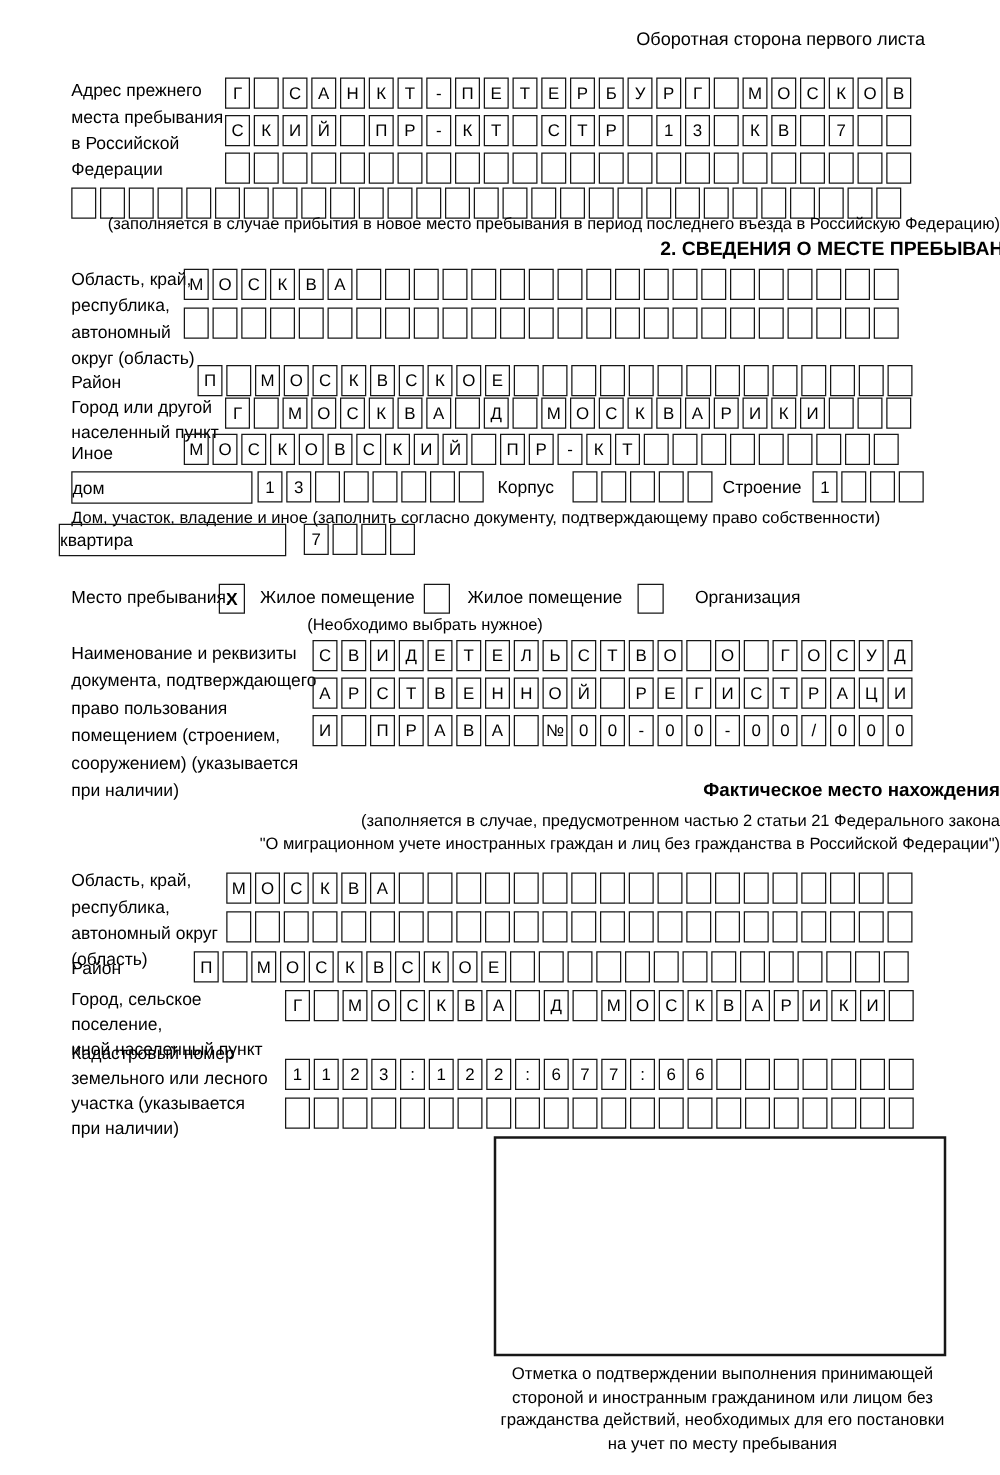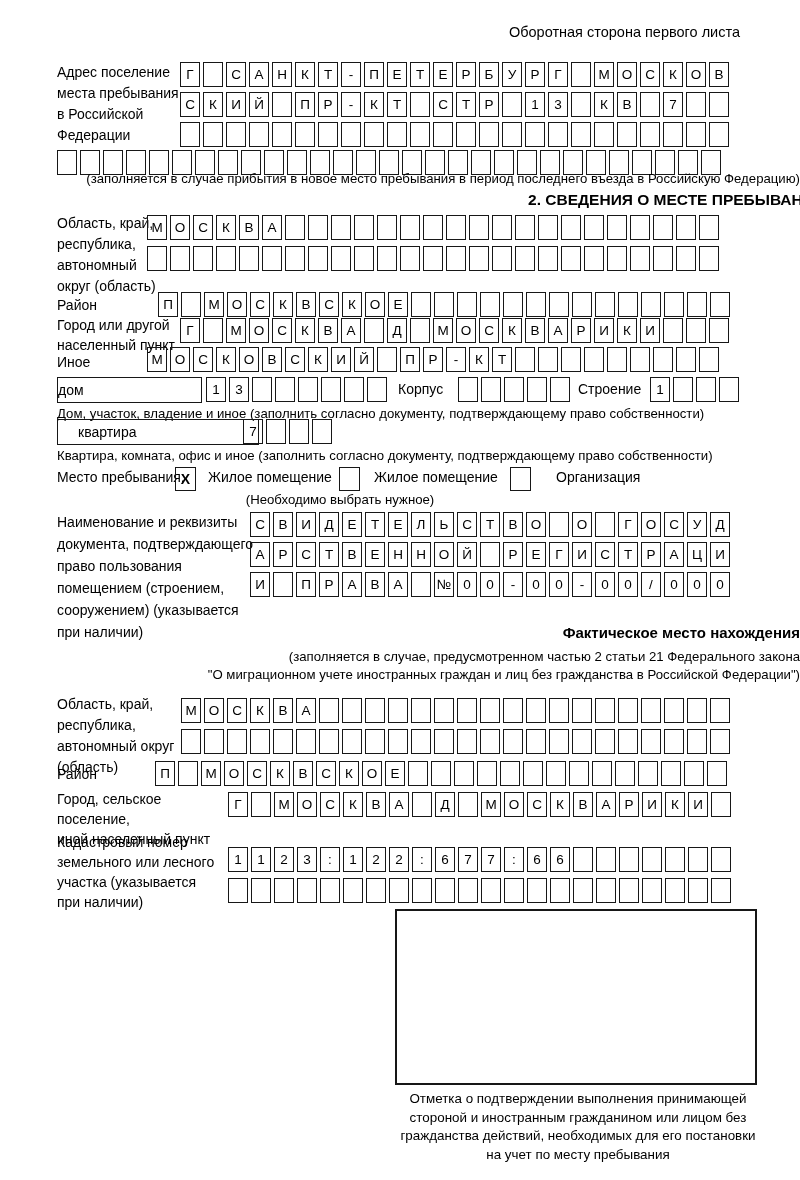--- a/index.html
+++ b/index.html
@@ -36,21 +36,21 @@
     font-size:13.4px;line-height:18.5px;white-space:pre-line;
   }
 </style>
 </head>
 <body>
 
 <div class="page">
 
   <div class="abs single" style="left:400px;top:24px;width:340px;text-align:right;font-size:14.5px;">Оборотная сторона первого листа</div>
 
-  <div class="label" style="left:57px;top:62px;width:135px;">Адрес поселение
+  <div class="label" style="left:57px;top:62px;width:135px;">Адрес прежнего
 места пребывания
 в Российской
 Федерации</div>
   <div class="boxrow" style="left:180px;top:62px;"><span class="cbox">Г</span><span class="cbox"></span><span class="cbox">С</span><span class="cbox">А</span><span class="cbox">Н</span><span class="cbox">К</span><span class="cbox">Т</span><span class="cbox">-</span><span class="cbox">П</span><span class="cbox">Е</span><span class="cbox">Т</span><span class="cbox">Е</span><span class="cbox">Р</span><span class="cbox">Б</span><span class="cbox">У</span><span class="cbox">Р</span><span class="cbox">Г</span><span class="cbox"></span><span class="cbox">М</span><span class="cbox">О</span><span class="cbox">С</span><span class="cbox">К</span><span class="cbox">О</span><span class="cbox">В</span></div>
   <div class="boxrow" style="left:180px;top:92px;"><span class="cbox">С</span><span class="cbox">К</span><span class="cbox">И</span><span class="cbox">Й</span><span class="cbox"></span><span class="cbox">П</span><span class="cbox">Р</span><span class="cbox">-</span><span class="cbox">К</span><span class="cbox">Т</span><span class="cbox"></span><span class="cbox">С</span><span class="cbox">Т</span><span class="cbox">Р</span><span class="cbox"></span><span class="cbox">1</span><span class="cbox">3</span><span class="cbox"></span><span class="cbox">К</span><span class="cbox">В</span><span class="cbox"></span><span class="cbox">7</span><span class="cbox"></span><span class="cbox"></span></div>
   <div class="boxrow" style="left:180px;top:122px;"><span class="cbox"></span><span class="cbox"></span><span class="cbox"></span><span class="cbox"></span><span class="cbox"></span><span class="cbox"></span><span class="cbox"></span><span class="cbox"></span><span class="cbox"></span><span class="cbox"></span><span class="cbox"></span><span class="cbox"></span><span class="cbox"></span><span class="cbox"></span><span class="cbox"></span><span class="cbox"></span><span class="cbox"></span><span class="cbox"></span><span class="cbox"></span><span class="cbox"></span><span class="cbox"></span><span class="cbox"></span><span class="cbox"></span><span class="cbox"></span></div>
   <div class="boxrow" style="left:57px;top:150px;"><span class="cbox"></span><span class="cbox"></span><span class="cbox"></span><span class="cbox"></span><span class="cbox"></span><span class="cbox"></span><span class="cbox"></span><span class="cbox"></span><span class="cbox"></span><span class="cbox"></span><span class="cbox"></span><span class="cbox"></span><span class="cbox"></span><span class="cbox"></span><span class="cbox"></span><span class="cbox"></span><span class="cbox"></span><span class="cbox"></span><span class="cbox"></span><span class="cbox"></span><span class="cbox"></span><span class="cbox"></span><span class="cbox"></span><span class="cbox"></span><span class="cbox"></span><span class="cbox"></span><span class="cbox"></span><span class="cbox"></span><span class="cbox"></span></div>
   <div class="center note" style="top:171px;">(заполняется в случае прибытия в новое место пребывания в период последнего въезда в Российскую Федерацию)</div>
 
   <div class="center title" style="top:191px;">2. СВЕДЕНИЯ О МЕСТЕ ПРЕБЫВАНИЯ</div>
@@ -73,23 +73,22 @@
   <div class="boxrow" style="left:147px;top:347px;"><span class="cbox">М</span><span class="cbox">О</span><span class="cbox">С</span><span class="cbox">К</span><span class="cbox">О</span><span class="cbox">В</span><span class="cbox">С</span><span class="cbox">К</span><span class="cbox">И</span><span class="cbox">Й</span><span class="cbox"></span><span class="cbox">П</span><span class="cbox">Р</span><span class="cbox">-</span><span class="cbox">К</span><span class="cbox">Т</span><span class="cbox"></span><span class="cbox"></span><span class="cbox"></span><span class="cbox"></span><span class="cbox"></span><span class="cbox"></span><span class="cbox"></span><span class="cbox"></span><span class="cbox"></span></div>
 
   <div class="wbox" style="left:57px;top:377px;width:143px;">дом</div>
   <div class="boxrow" style="left:206px;top:377px;"><span class="cbox">1</span><span class="cbox">3</span><span class="cbox"></span><span class="cbox"></span><span class="cbox"></span><span class="cbox"></span><span class="cbox"></span><span class="cbox"></span></div>
   <div class="opt-label" style="left:398px;top:381px;">Корпус</div>
   <div class="boxrow" style="left:458px;top:377px;"><span class="cbox"></span><span class="cbox"></span><span class="cbox"></span><span class="cbox"></span><span class="cbox"></span></div>
   <div class="opt-label" style="left:578px;top:381px;">Строение</div>
   <div class="boxrow" style="left:650px;top:377px;"><span class="cbox">1</span><span class="cbox"></span><span class="cbox"></span><span class="cbox"></span></div>
   <div class="abs note single" style="left:57px;top:406px;">Дом, участок, владение и иное (заполнить согласно документу, подтверждающему право собственности)</div>
 
-  <div class="wbox" style="left:57px;top:419px;width:180px;padding-left:20px;">квартира</div>
+  <div class="wbox" style="left:47px;top:419px;width:180px;">квартира</div>
   <div class="boxrow" style="left:243px;top:419px;"><span class="cbox">7</span><span class="cbox"></span><span class="cbox"></span><span class="cbox"></span></div>
-  <div class="abs note single" style="left:57px;top:448px;">Квартира, комната, офис и иное (заполнить согласно документу, подтверждающему право собственности)</div>
 
   <div class="opt-label" style="left:57px;top:469px;">Место пребывания:</div>
   <div class="checkbox" style="left:175px;top:467px;">X</div>
   <div class="opt-label" style="left:208px;top:469px;">Жилое помещение</div>
   <div class="checkbox" style="left:339px;top:467px;"></div>
   <div class="opt-label" style="left:374px;top:469px;">Жилое помещение</div>
   <div class="checkbox" style="left:510px;top:467px;"></div>
   <div class="opt-label" style="left:556px;top:469px;">Организация</div>
   <div class="abs note" style="left:190px;top:492px;width:300px;text-align:center;">(Необходимо выбрать нужное)</div>
 

